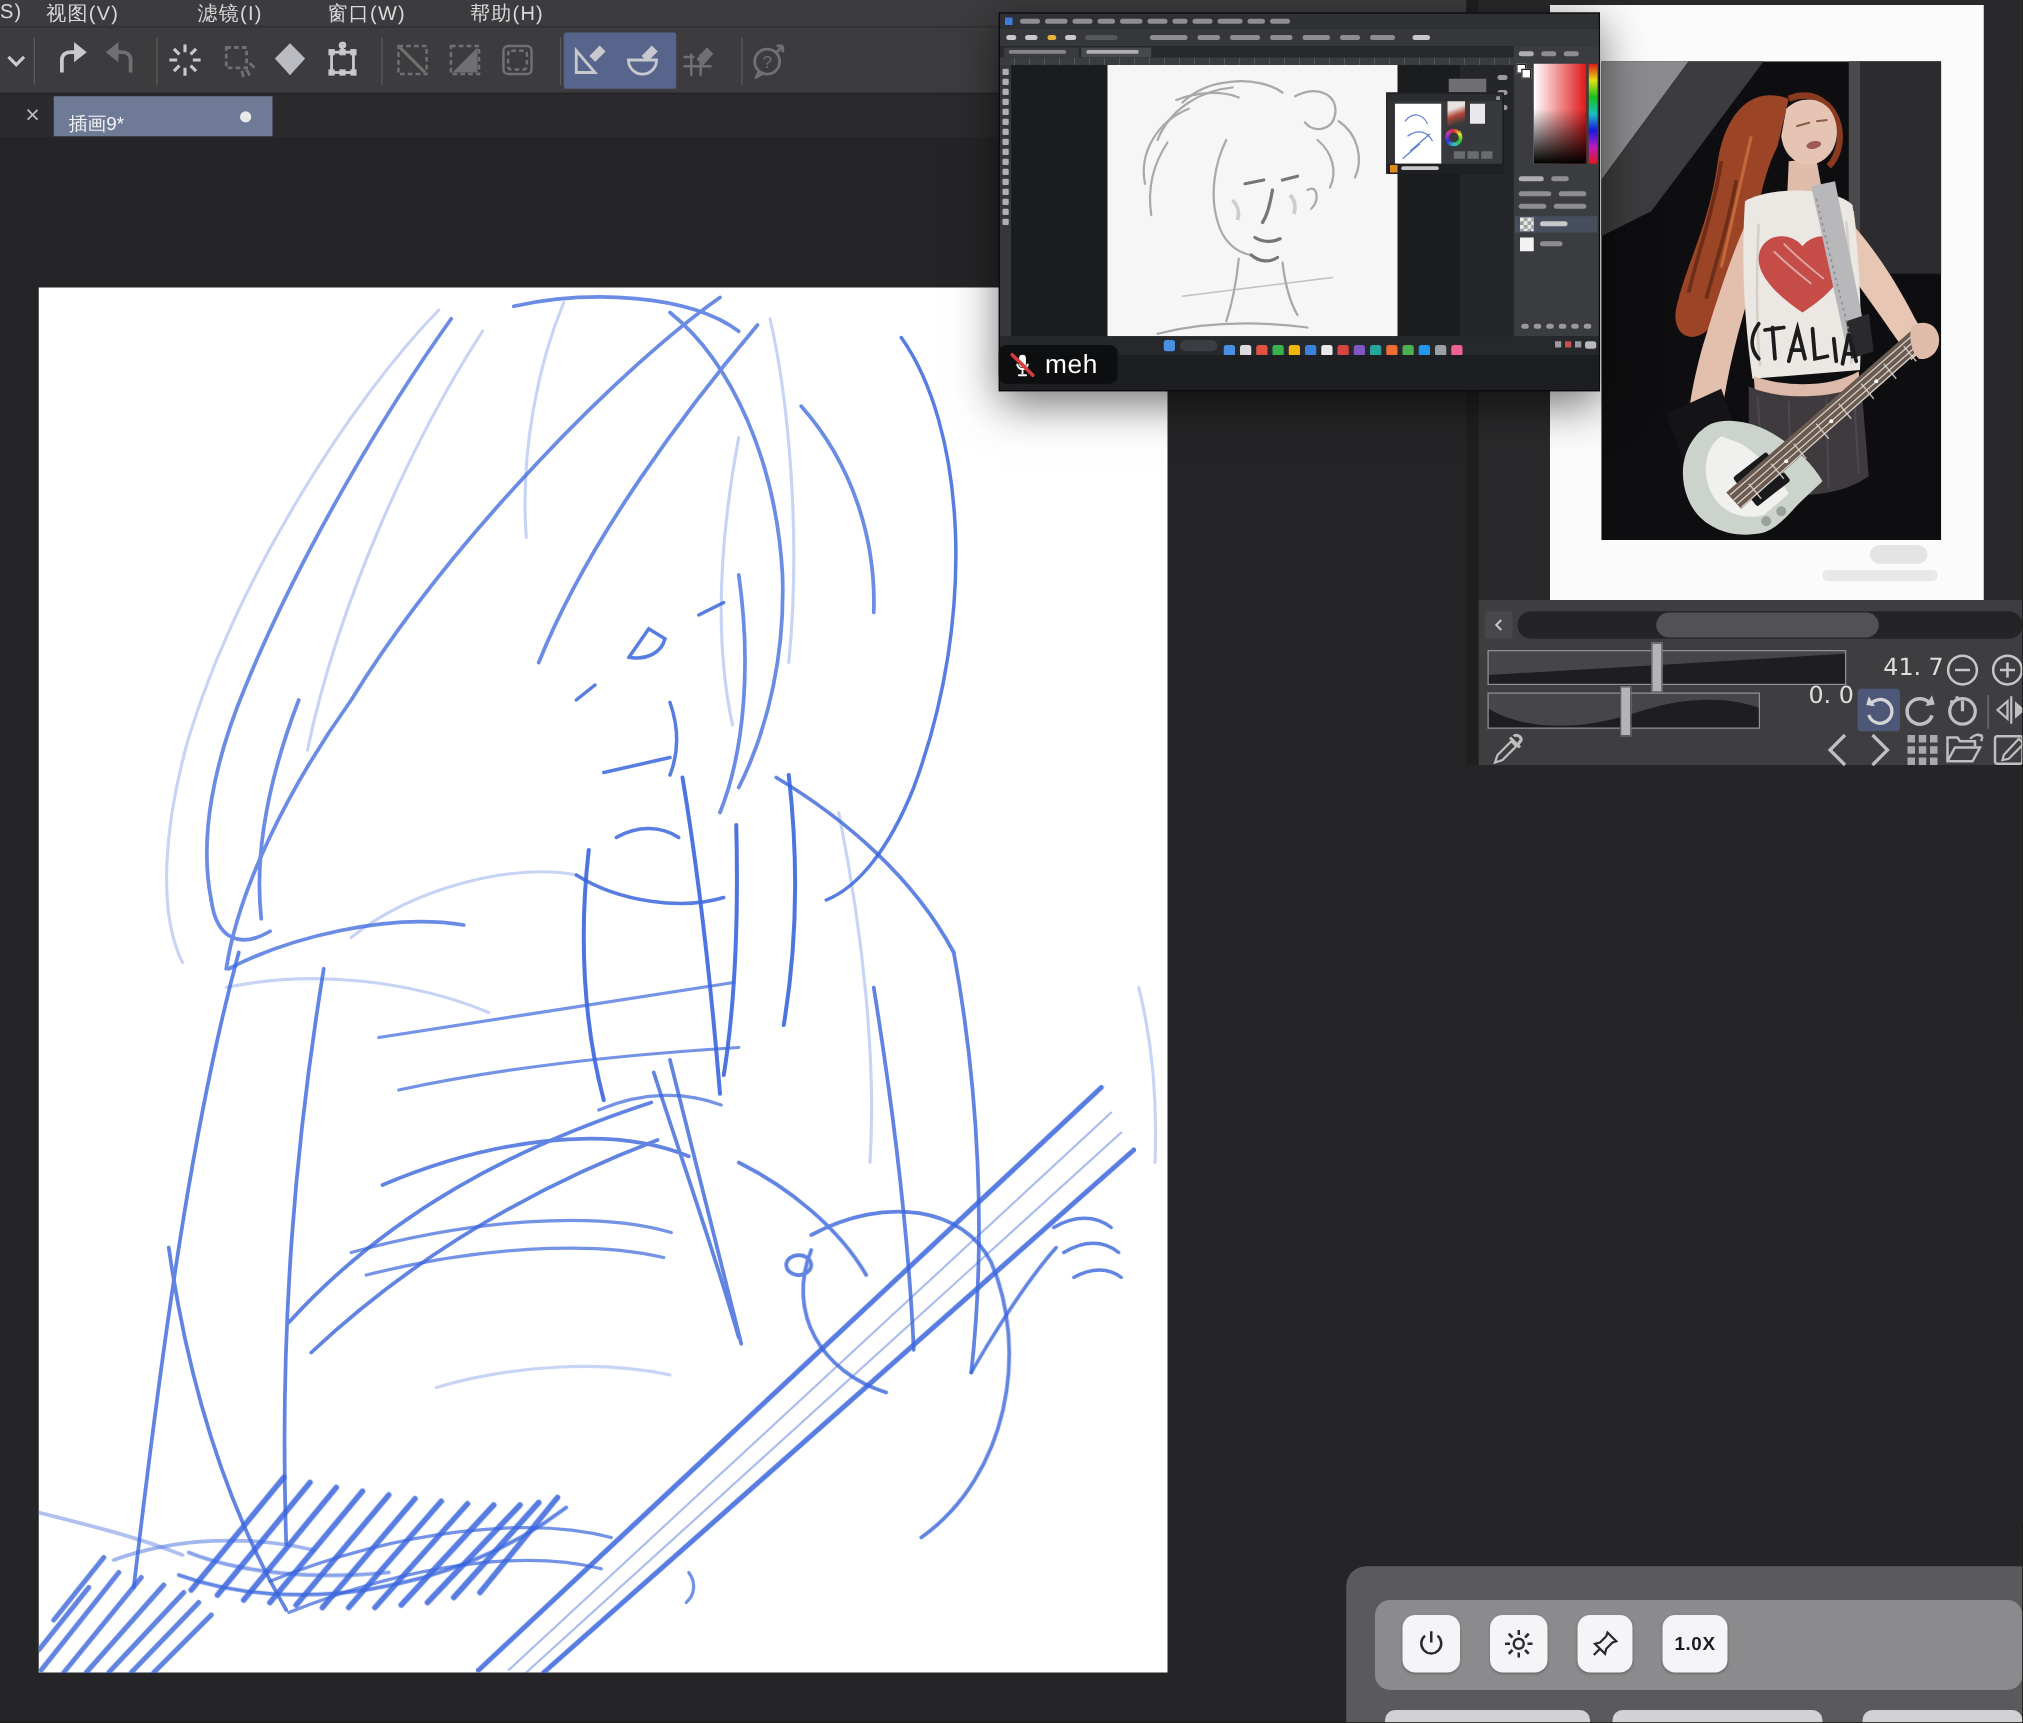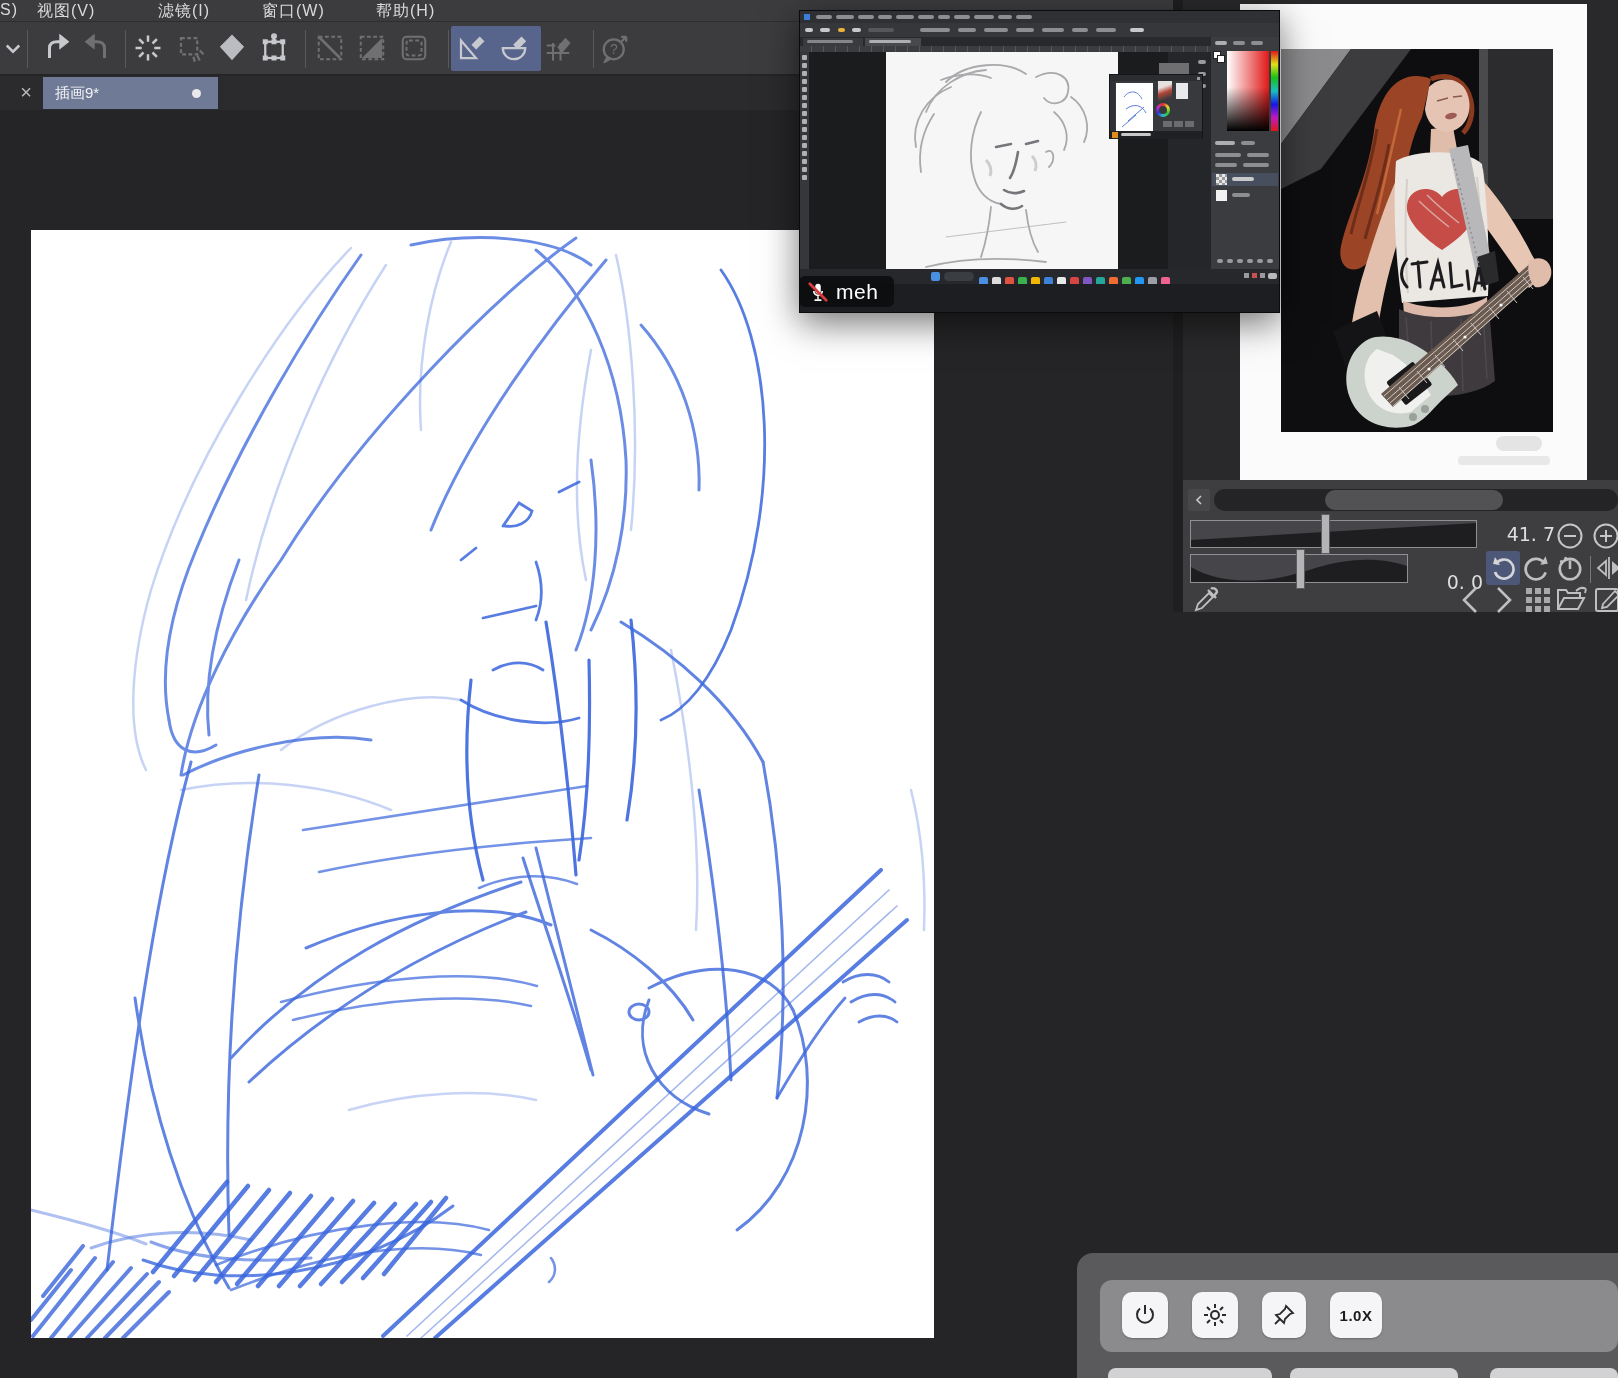--- a/index.html
+++ b/index.html
@@ -16,21 +16,21 @@
   #menubar { left:0; top:0; width:1618px; height:22px; background:#3c3c3e; border-bottom:1px solid #2e2e30; }
   .menu-item { position:absolute; top:1px; font-size:16px; color:#d9d9db; letter-spacing:1px; cursor:default; }
   #toolbar { left:0; top:22px; width:1618px; height:53px; background:#3c3c3e; border-bottom:1px solid #252527; }
   .tb-sep { position:absolute; top:8px; width:1px; height:38px; background:#59595b; }
   .tool-btn { position:absolute; top:6px; width:34px; height:40px; display:flex; align-items:center; justify-content:center; border-radius:3px; }
   .tool-btn svg { width:30px; height:30px; }
   .tool-hl { position:absolute; left:451px; top:4px; width:90px; height:45px; background:#57648c; border-radius:2px; }
   .ic-b { stroke:#c7c9ce; } .ic-d { stroke:#707073; }
   #tabbar { left:0; top:76px; width:1618px; height:34px; background:#2b2b2d; }
   #tab-close { left:14px; top:4px; width:24px; height:24px; color:#b9b9bb; font-size:20px; line-height:24px; text-align:center; cursor:pointer; }
-  #doc-tab { left:43px; top:1px; width:175px; height:32px; background:#6e7a96; display:flex; align-items:center; padding:0 12px; }
+  #doc-tab { left:43px; top:1px; width:175px; height:32px; background:#6e7a96; display:flex; align-items:flex-end; padding:0 12px; }
   #doc-tab .lbl { color:#f3f3f5; font-size:15px; }
   #doc-tab .dot { position:absolute; left:149px; top:12px; width:9px; height:9px; border-radius:50%; background:#e9e9eb; }
 
   
   #main-canvas { left:31px; top:230px; width:903px; height:1108px; background:#ffffff; }
 
   
   #splitter { left:1173px; top:0; width:10px; height:612px; background:#1f1f21; }
   #sv-photo-bg { left:1183px; top:0; width:435px; height:485px; background:#29292b; }
   #sv-ctrl-bg { left:1183px; top:480px; width:435px; height:132px; background:#3e3e40; }
@@ -476,21 +476,21 @@
         <path d="M7 13 H19 M13 7 V19" stroke="#c6c6c8" stroke-width="2"></path>
       </svg>
   </div>
 
   <div id="sv-rot-slider" class="abs sv-slider">
     <svg width="216" height="27" viewBox="0 0 216 27">
         <path d="M0,12 C20,24 45,27 72,25 C112,21 132,6 170,5 C188,4 204,7 216,11 L216,27 L0,27 Z" fill="#1e1e20"></path>
       </svg>
   </div>
   <div class="sv-handle" style="left:1296px; top:549px; height:40px;"></div>
-  <div class="sv-val" style="left:1403px; top:571px; width:80px;">0. 0</div>
+  <div class="sv-val" style="left:1403px; top:545px; width:80px;">0. 0</div>
   <div id="sv-ccw-btn" class="abs">
     <svg width="26" height="26" viewBox="0 0 26 26" fill="none">
         <path d="M6 9 A9.5 9.5 0 1 1 5 17" stroke="#d5d5d7" stroke-width="2.6"></path>
         <path d="M10 10 L3 9 L5 2 Z" fill="#d5d5d7"></path>
       </svg>
   </div>
   <div class="sv-ico" style="left:1523px; top:553px;">
     <svg width="28" height="30" viewBox="0 0 26 26" fill="none">
         <path d="M20 9 A9.5 9.5 0 1 0 21 17" stroke="#bfbfc1" stroke-width="2.6"></path>
         <path d="M16 10 L23 9 L21 2 Z" fill="#bfbfc1"></path>

